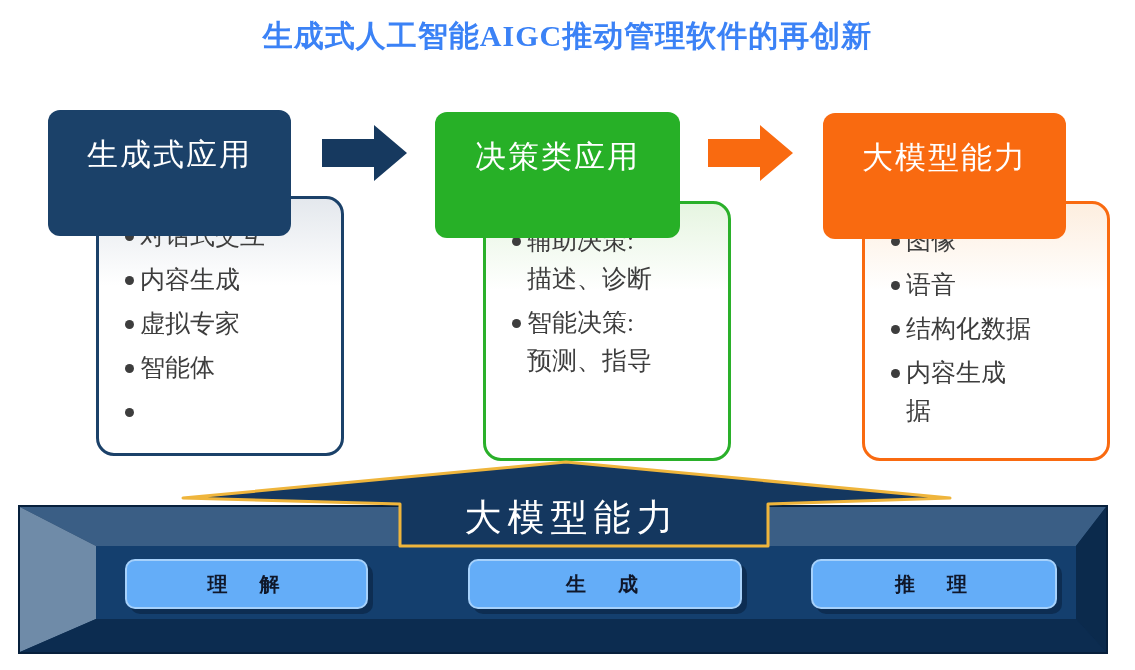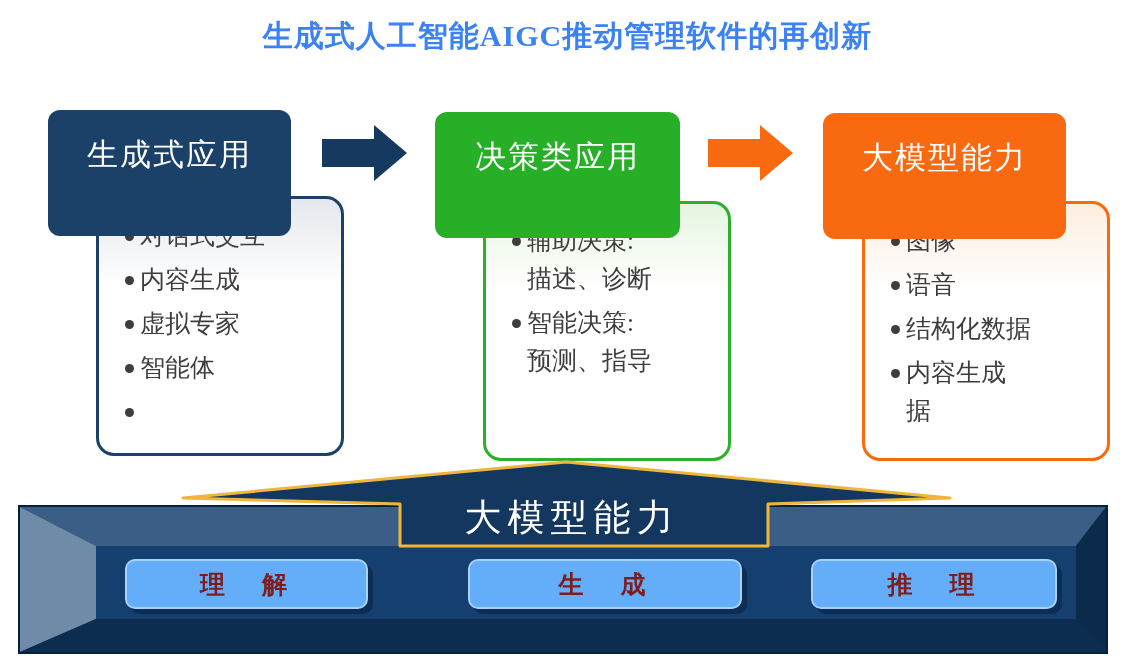--- a/index.html
+++ b/index.html
@@ -36,21 +36,21 @@
   .flow-arrow{position:absolute;width:86px;height:58px;z-index:3;}
   
   .bigarrow{position:absolute;left:170px;top:455px;width:800px;height:100px;z-index:5;}
   .bigarrow text{fill:#ffffff;font-size:37px;letter-spacing:6px;font-family:"Liberation Serif","DejaVu Serif",serif;}
   .platform{position:absolute;left:18px;top:505px;width:1090px;height:150px;z-index:1;}
   
   .capbtn{
     position:absolute;top:559px;height:50px;border-radius:10px;z-index:6;
     background:#64ADF8;border:2px solid #A6D1FB;box-sizing:border-box;
     box-shadow:5px 5px 0 rgba(5,24,48,0.45);
-    color:#7f1d1d;font-size:25px;font-weight:600;letter-spacing:6px;
+    color:#0f172a;font-size:20px;font-weight:600;letter-spacing:6px;
     display:flex;align-items:center;justify-content:center;
   }
 </style>
 </head>
 <body>
 
 <div id="stage">
 
   <div class="title">生成式人工智能AIGC推动管理软件的再创新</div>
 

